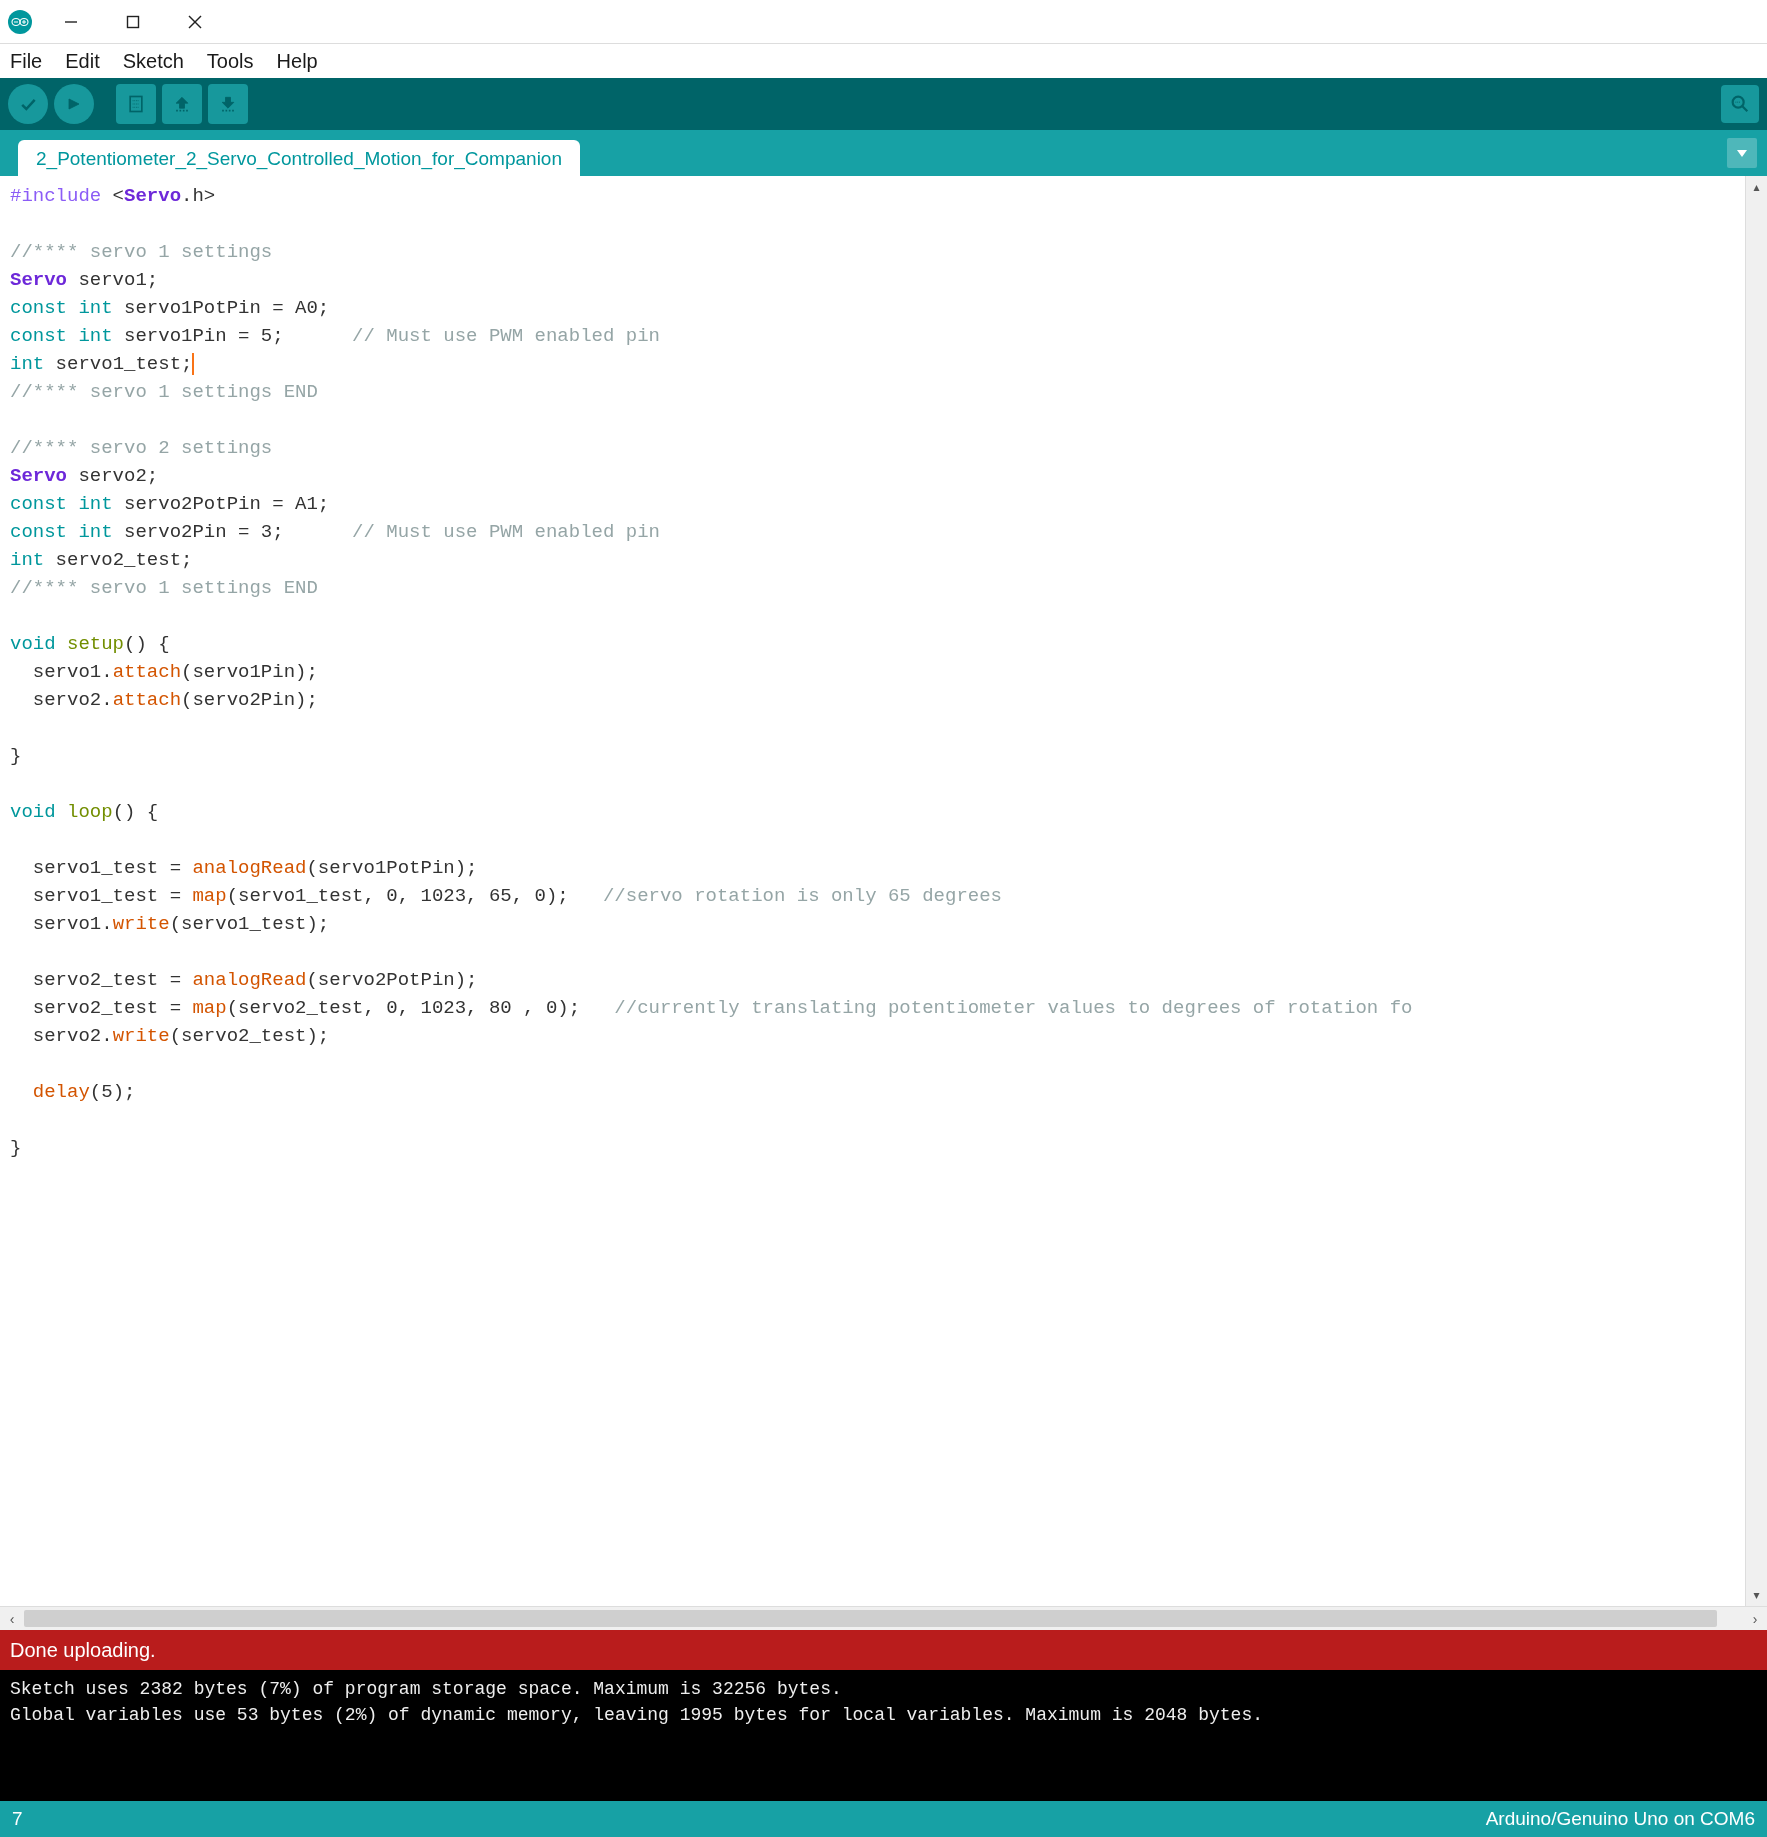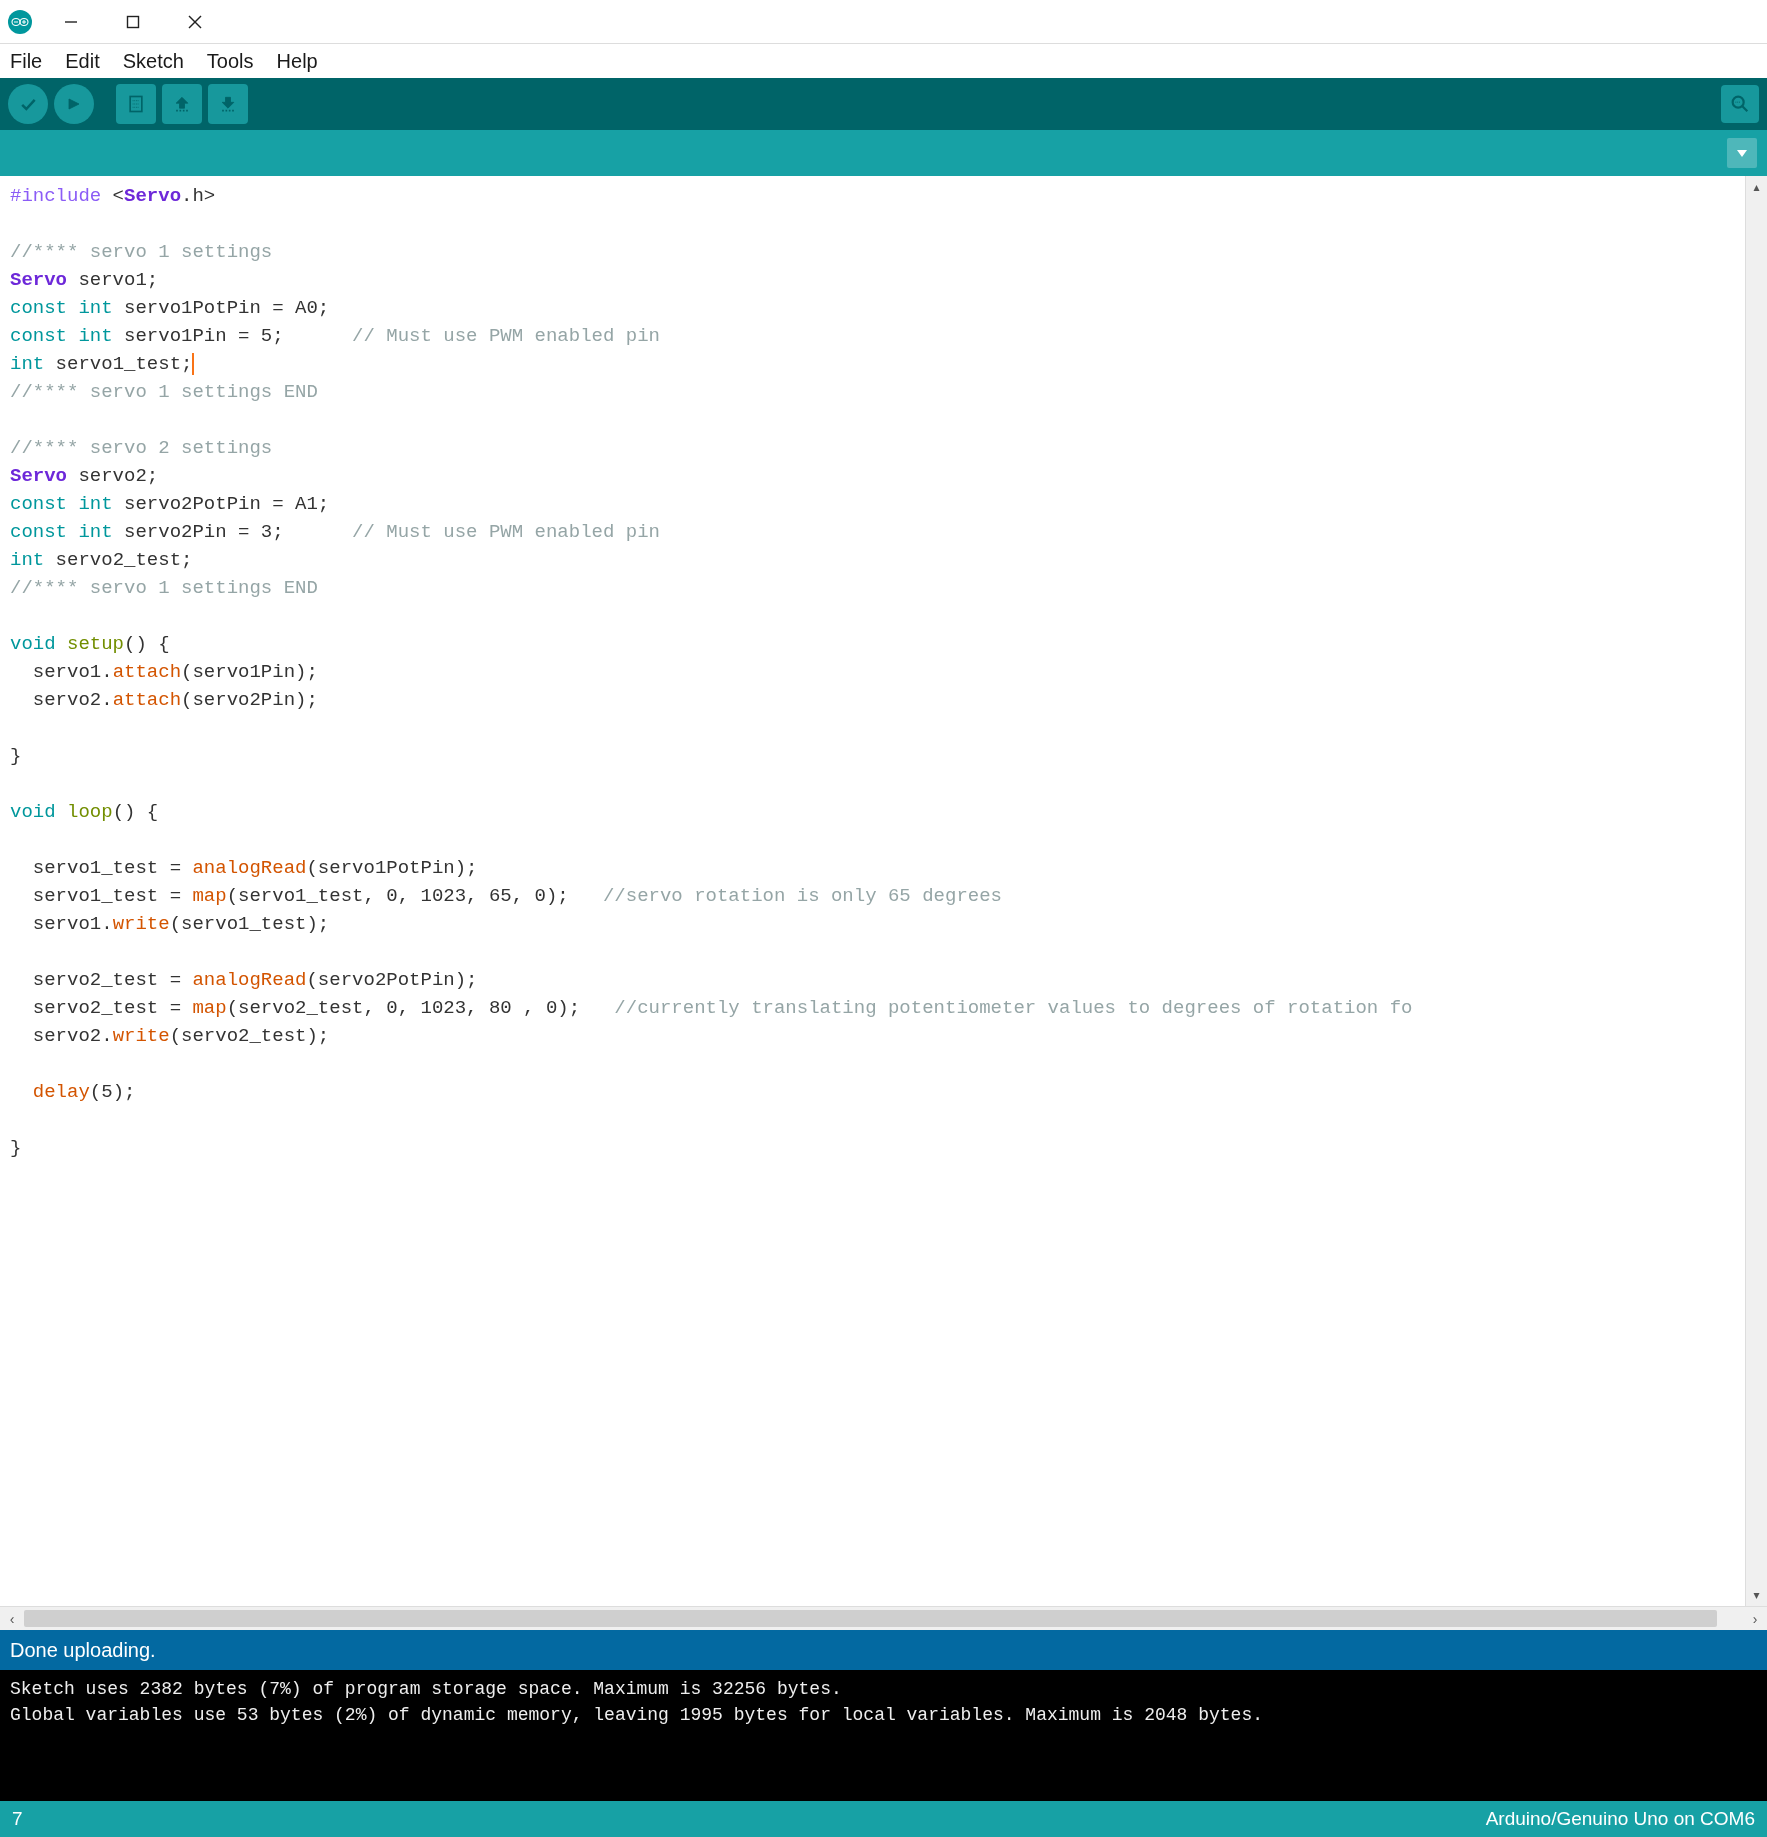--- a/index.html
+++ b/index.html
@@ -154,21 +154,21 @@
   .hscroll .left,.hscroll .right{
     width:24px;display:flex;align-items:center;justify-content:center;color:#555;font-size:14px;
   }
   .hscroll .track{flex:1;position:relative;}
   .hscroll .thumb{
     position:absolute;left:0;top:3px;bottom:3px;width:98.5%;
     background:#cfcfcf;border-radius:2px;
   }
   
   .status-divider{
-    height:40px;background:#0369a1;color:#fff;
+    height:40px;background:#b91c1c;color:#fff;
     display:flex;align-items:center;padding:0 10px;font-size:20px;
   }
   
   .console{
     height:131px;background:#000;color:#EEE;
     font-family:Consolas,"Courier New",monospace;font-size:18px;
     line-height:26px;padding:6px 10px;white-space:pre;overflow:hidden;
   }
   
   .bottombar{
@@ -256,20 +256,21 @@
   <div class="serial-btn" title="Serial Monitor">
     <svg viewBox="0 0 24 24">
         <circle cx="10" cy="10" r="6" fill="none" stroke="#006468" stroke-width="2.4"></circle>
         <line x1="14" y1="14" x2="20" y2="20" stroke="#006468" stroke-width="2.4"></line>
         <line x1="7" y1="10" x2="13" y2="10" stroke="#006468" stroke-width="1" stroke-dasharray="1 1"></line>
       </svg>
   </div>
 </div>
 
 <div class="tabstrip">
+  <div class="tab">2_Potentiometer_2_Servo_Controlled_Motion_for_Companion</div>
   <div class="tabstrip-flex"></div>
   <div class="tab-menu">
     <svg viewBox="0 0 14 14">
         <polygon points="2,4 12,4 7,11" fill="#fff"></polygon>
       </svg>
   </div>
 </div>
 
 <div class="editor-wrap">
   <div class="editor"><span class="tok-pre">#include</span><span> &lt;</span><span class="tok-type">Servo</span><span>.h&gt;</span>

